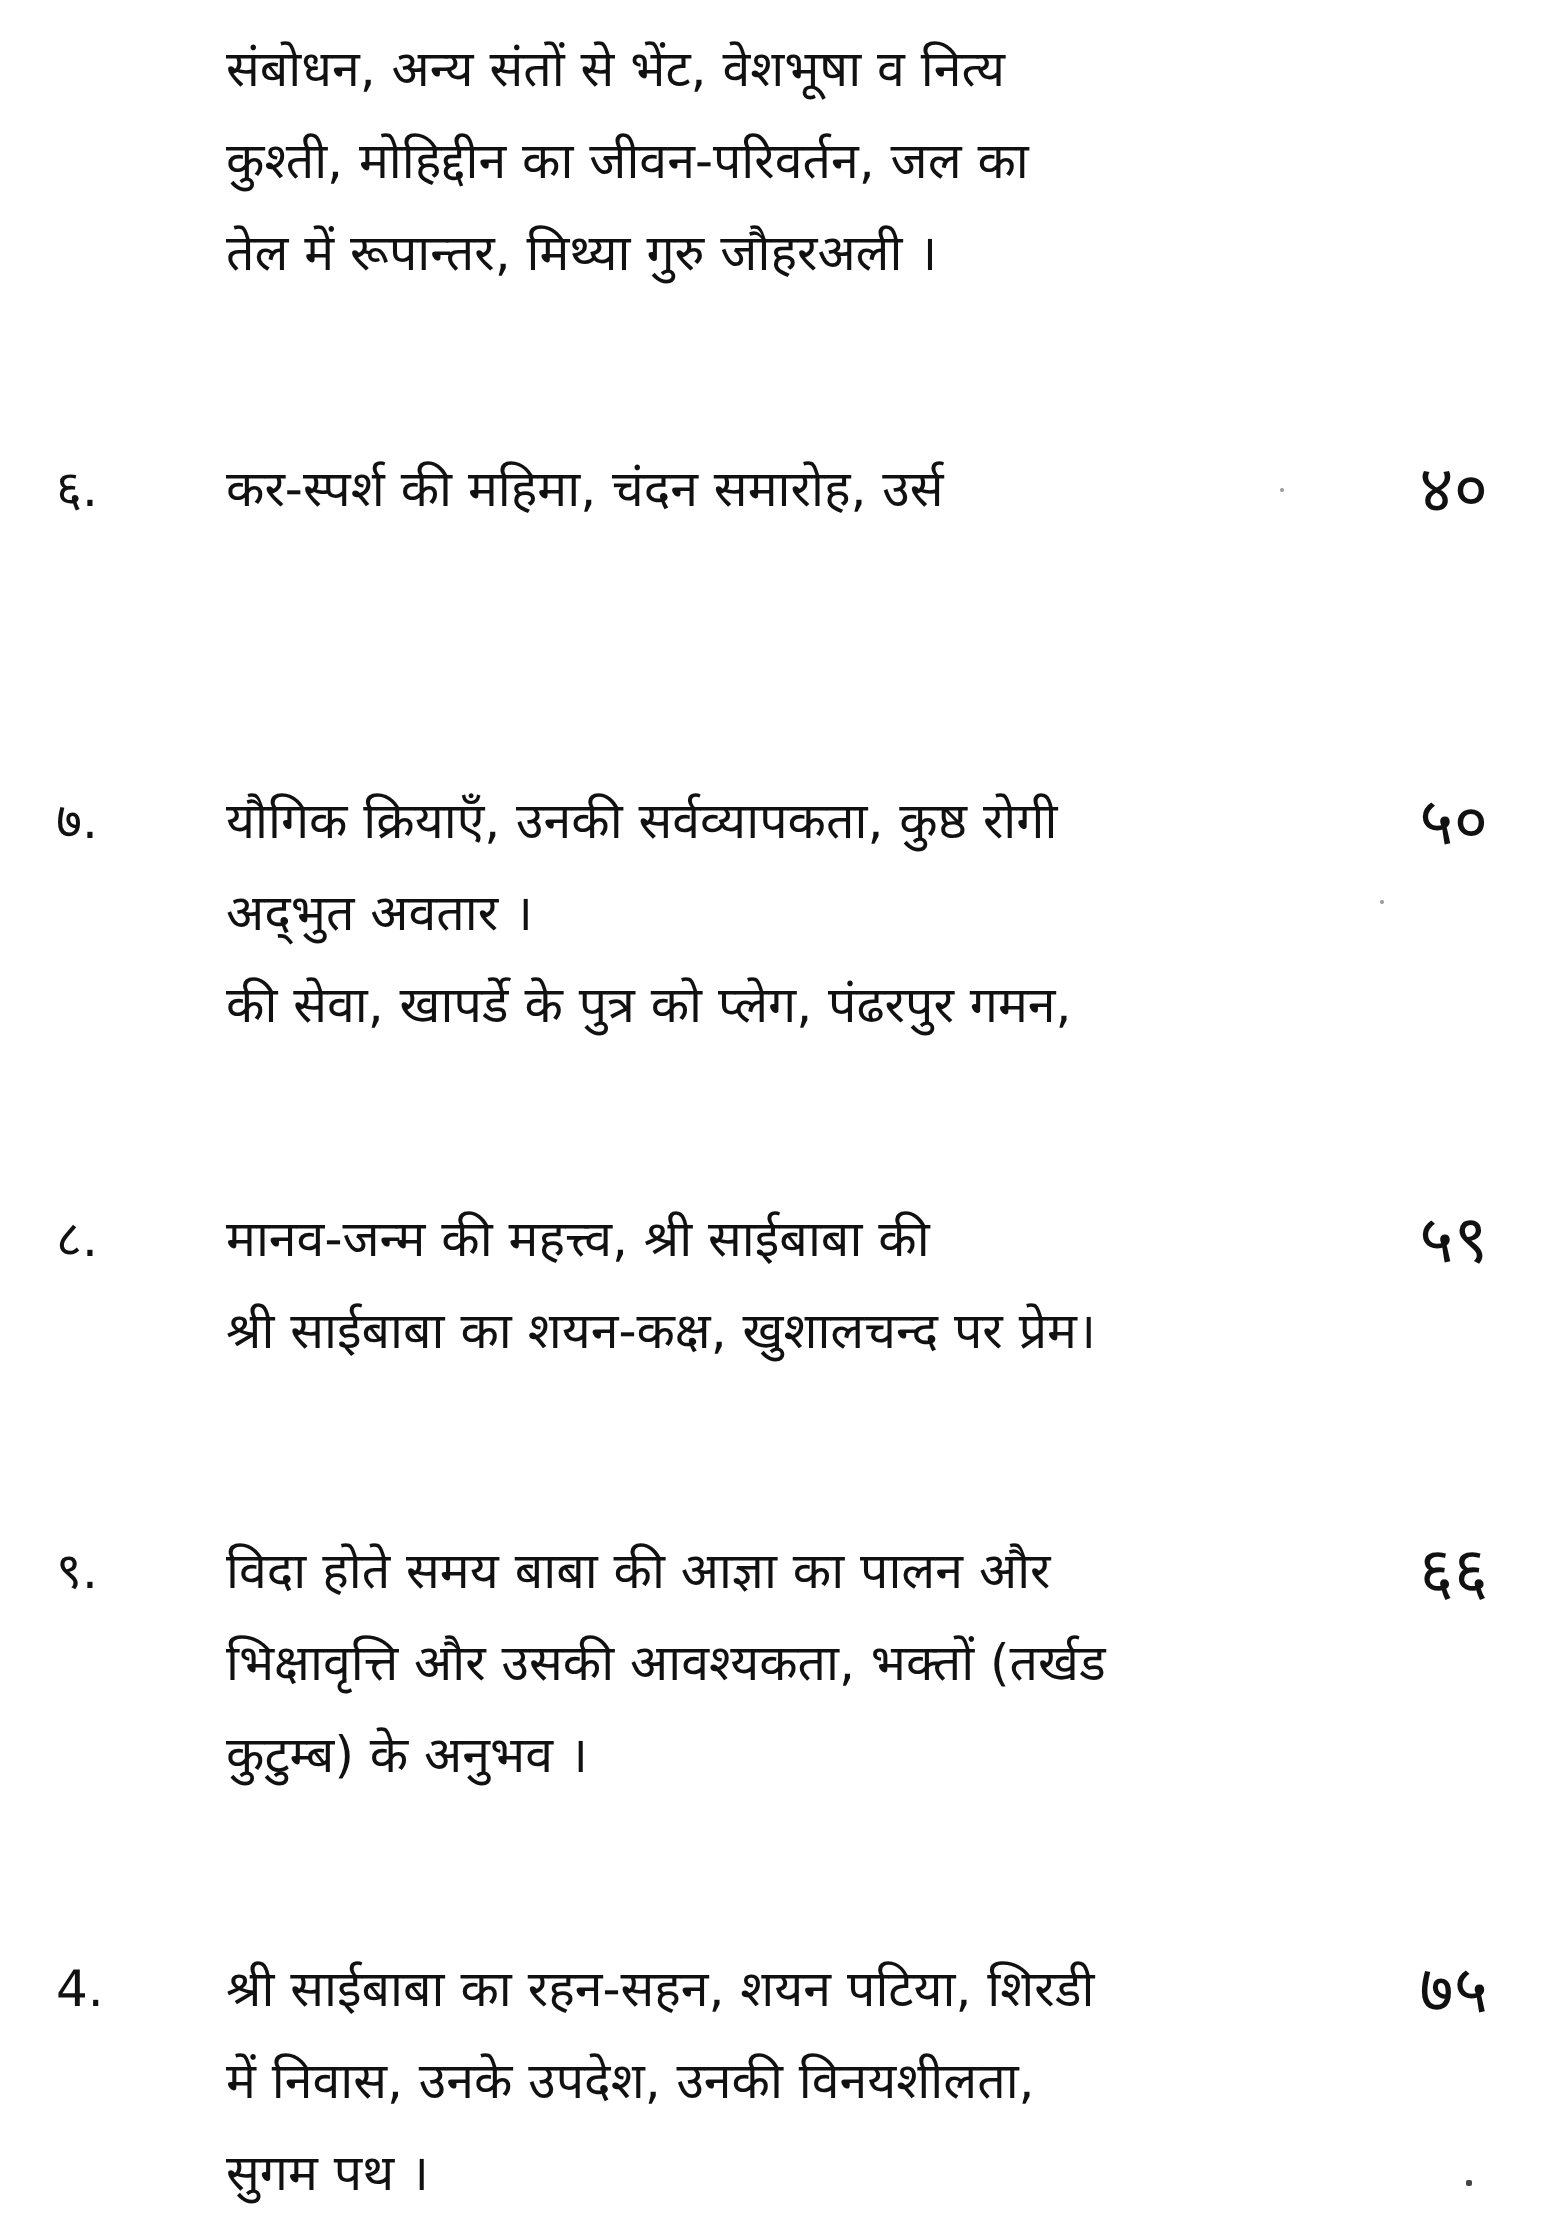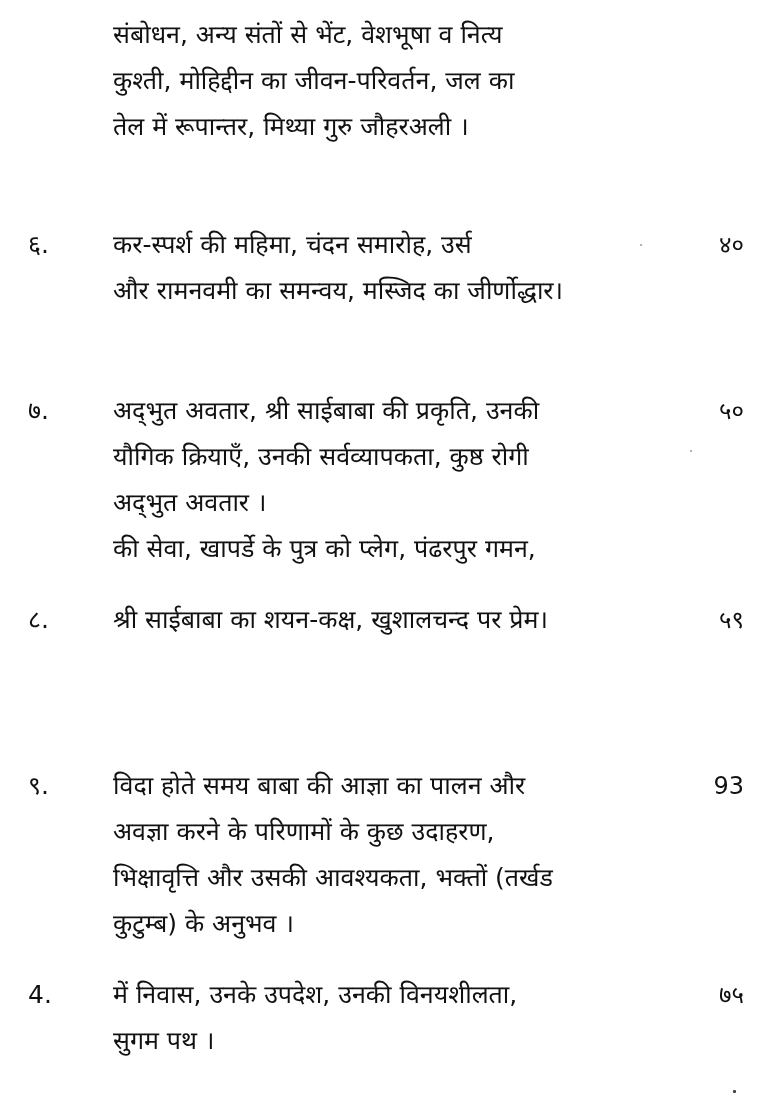--- a/index.html
+++ b/index.html
@@ -31,21 +31,21 @@
       left: 28px;
       top: 0;
       font-size: 25px;
       line-height: 46px;
       white-space: nowrap;
     }
     .page-no {
       position: absolute;
       right: 36px;
       top: 0;
-      font-size: 24px;
+      font-size: 33px;
       line-height: 46px;
       white-space: nowrap;
       text-align: left;
     }
     .lines {
       position: absolute;
       left: 113px;
       top: 0;
       width: 560px;
     }
@@ -74,58 +74,57 @@
       <span class="line">संबोधन, अन्य संतों से भेंट, वेशभूषा व नित्य</span>
       <span class="line">कुश्ती, मोहिद्दीन का जीवन-परिवर्तन, जल का</span>
       <span class="line">तेल में रूपान्तर, मिथ्या गुरु जौहरअली ।</span>
     </div>
   </div>
 
   <div class="entry" style="top:222px;">
     <span class="num">६.</span>
     <div class="lines">
       <span class="line">कर-स्पर्श की महिमा, चंदन समारोह, उर्स</span>
-      <span class="line">और रामनवमी का समन्वय, मस्जिद का जीर्णोद्धार।</span>
     </div>
     <span class="page-no">४०</span>
   </div>
 
   <div class="entry" style="top:388px;">
     <span class="num">७.</span>
     <div class="lines">
-      <span class="line">अद्‌भुत अवतार, श्री साईबाबा की प्रकृति, उनकी</span>
       <span class="line">यौगिक क्रियाएँ, उनकी सर्वव्यापकता, कुष्ठ रोगी</span>
       <span class="line">अद्‌भुत अवतार ।</span>
       <span class="line">की सेवा, खापर्डे के पुत्र को प्लेग, पंढरपुर गमन,</span>
     </div>
     <span class="page-no">५०</span>
   </div>
 
   <div class="entry" style="top:597px;">
     <span class="num">८.</span>
     <div class="lines">
+      <span class="line">मानव-जन्म की महत्त्व, श्री साईबाबा की</span>
       <span class="line">श्री साईबाबा का शयन-कक्ष, खुशालचन्द पर प्रेम।</span>
     </div>
     <span class="page-no">५९</span>
   </div>
 
   <div class="entry" style="top:763px;">
     <span class="num">९.</span>
     <div class="lines">
       <span class="line">विदा होते समय बाबा की आज्ञा का पालन और</span>
-      <span class="line">अवज्ञा करने के परिणामों के कुछ उदाहरण,</span>
       <span class="line">भिक्षावृत्ति और उसकी आवश्यकता, भक्तों (तर्खड</span>
       <span class="line">कुटुम्ब) के अनुभव ।</span>
     </div>
-    <span class="page-no">93</span>
+    <span class="page-no">६६</span>
   </div>
 
   <div class="entry" style="top:972px;">
     <span class="num">4.</span>
     <div class="lines">
+      <span class="line">श्री साईबाबा का रहन-सहन, शयन पटिया, शिरडी</span>
       <span class="line">में निवास, उनके उपदेश, उनकी विनयशीलता,</span>
       <span class="line">सुगम पथ ।</span>
     </div>
     <span class="page-no">७५</span>
   </div>
 
   <span class="speck" style="left:640px;top:244px;"></span>
   <span class="speck" style="left:690px;top:450px;"></span>
   <span class="speck" style="left:733px;top:1090px;width:3px;height:3px;background:#444;"></span>
 </div>

